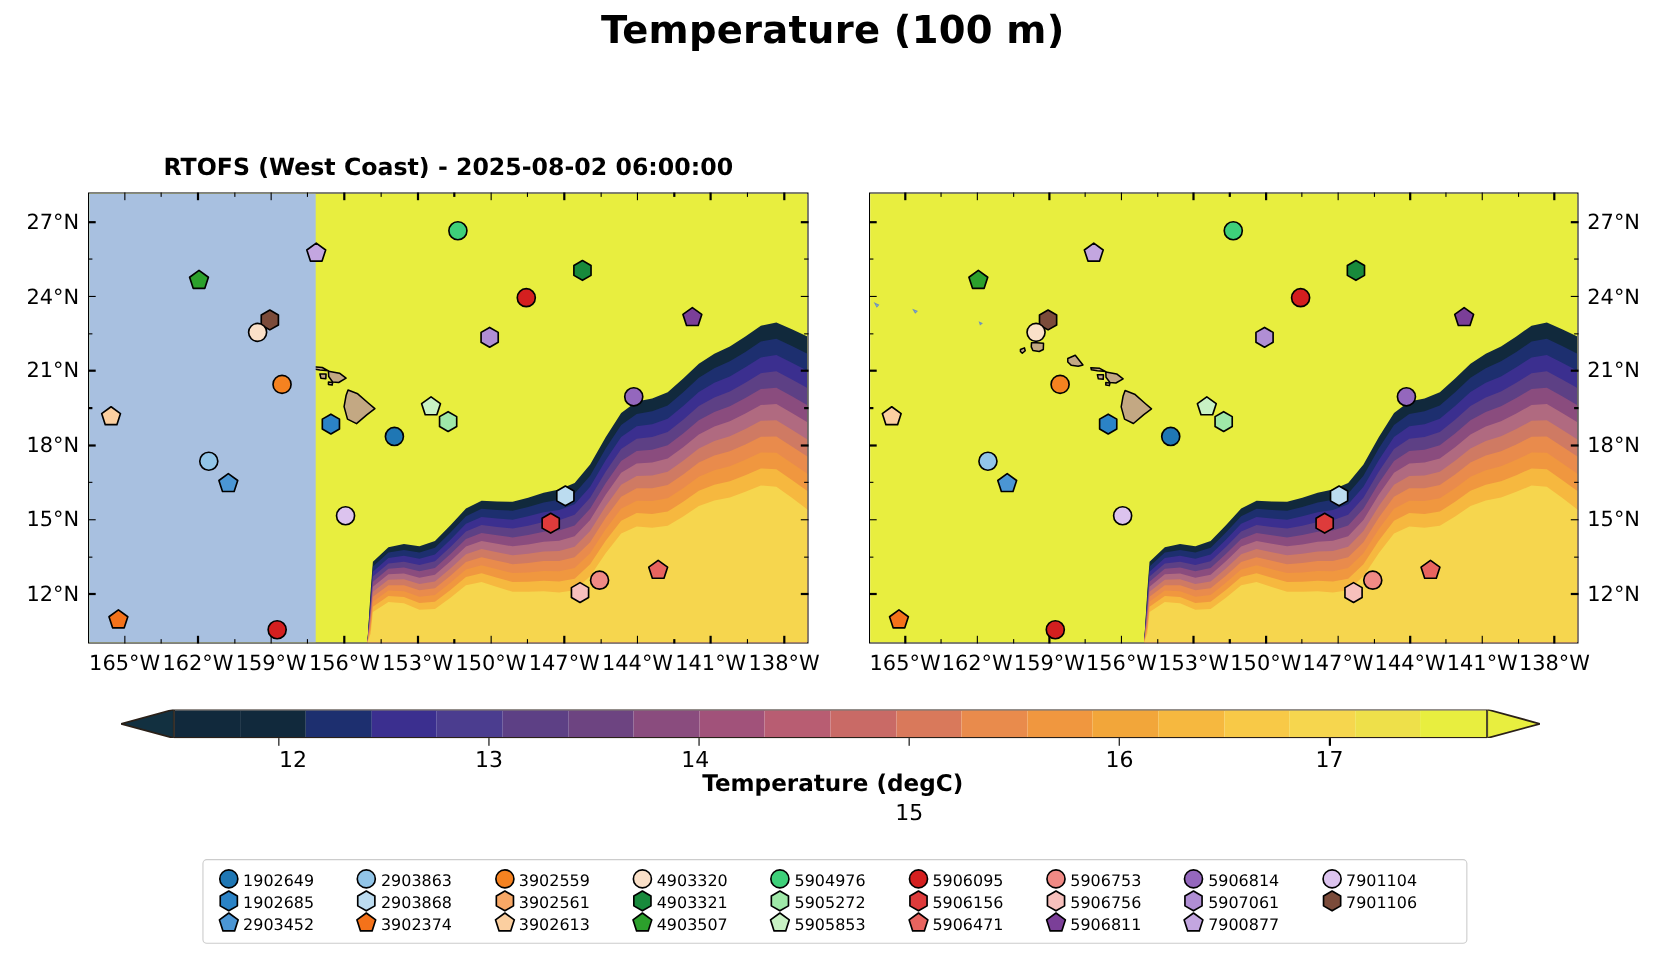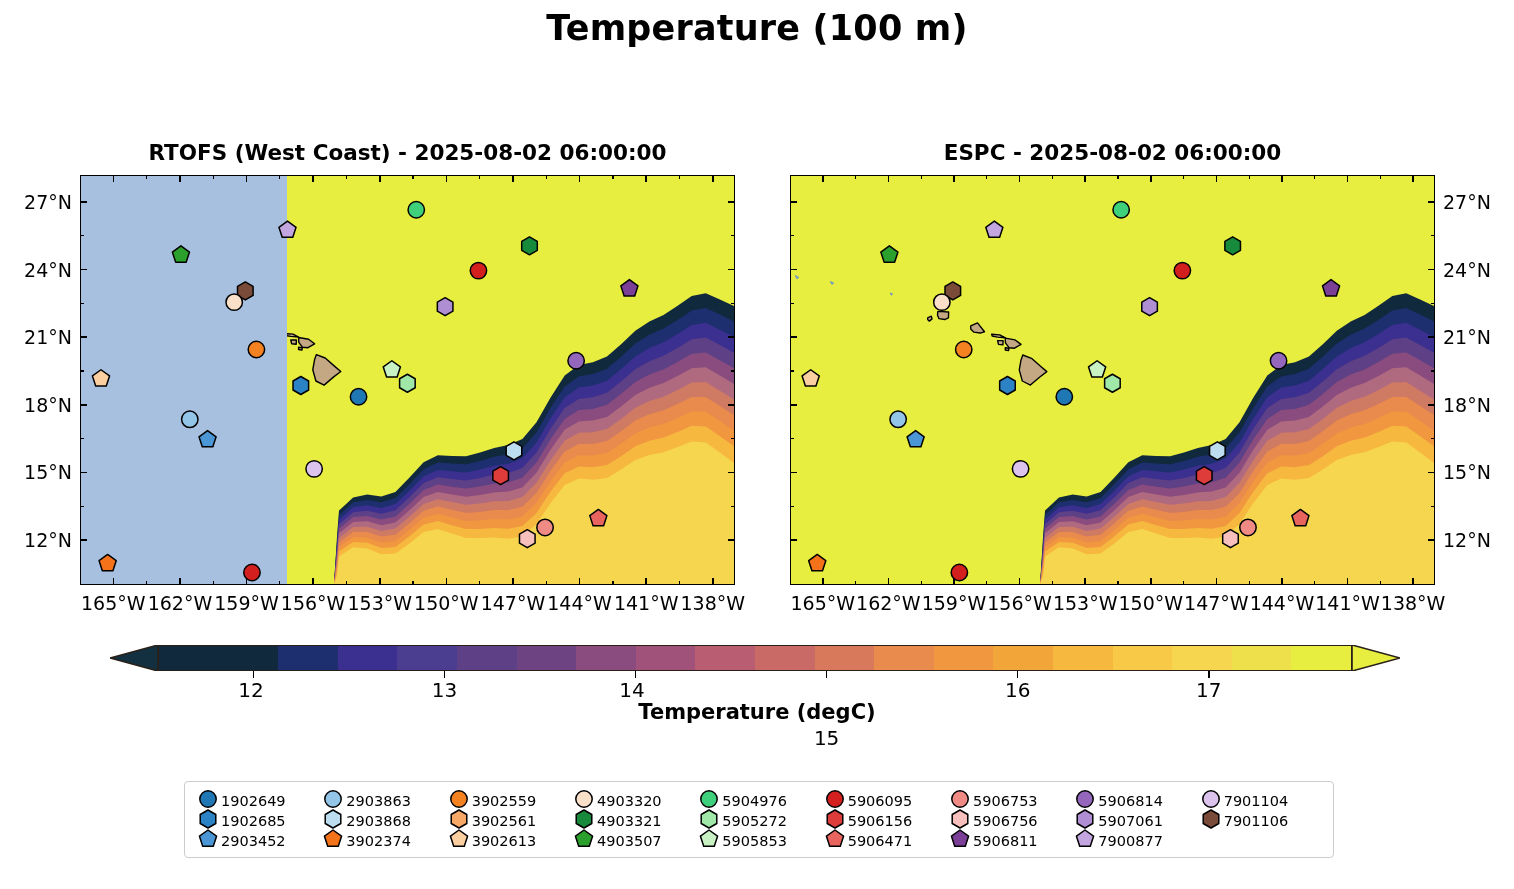--- a/index.html
+++ b/index.html
@@ -66,21 +66,20 @@
   .empty{visibility:hidden;}
 </style>
 </head>
 <body>
 
 <div class="fig">
 
   <div id="main-title">Temperature (100 m)</div>
 
   <div class="sub-title" id="title-left">RTOFS (West Coast) - 2025-08-02 06:00:00</div>
-  <div class="sub-title" id="title-right">ESPC - 2025-08-02 06:00:00</div>
 
   <div class="axes" id="axes-left">
     <div class="field">
       <div class="base-yellow"></div>
       <svg class="cold" width="655" height="410" viewBox="0 0 655 410" preserveAspectRatio="none">
           <path d="M 655 410 L 255 410 L 258 362.7 L 260.0 336.6 L 274.1 323.4 L 288.2 320.6 L 302.3 322.5 L 316.4 317.9 L 330.5 303.6 L 344.6 288.3 L 358.8 281.3 L 372.9 281.9 L 387.0 282.2 L 401.1 278.4 L 415.2 273.9 L 429.3 271.1 L 443.4 265.0 L 457.5 248.3 L 471.6 223.4 L 485.7 201.5 L 499.8 191.1 L 513.9 188.3 L 528.0 182.6 L 542.1 170.2 L 556.3 156.7 L 570.4 147.6 L 584.5 140.9 L 598.6 131.8 L 612.7 122.1 L 626.8 119.2 L 640.9 125.4 L 655.0 131.9 L 655 131.9 Z" fill="#11293c"></path>
           <path d="M 655 410 L 255 410 L 258 366.6 L 260.0 341.1 L 274.1 328.3 L 288.2 326.0 L 302.3 328.2 L 316.4 324.0 L 330.5 310.2 L 344.6 295.3 L 358.8 288.6 L 372.9 289.6 L 387.0 290.3 L 401.1 286.9 L 415.2 282.8 L 429.3 280.4 L 443.4 274.6 L 457.5 258.4 L 471.6 233.8 L 485.7 212.4 L 499.8 202.4 L 513.9 199.9 L 528.0 194.7 L 542.1 182.7 L 556.3 169.5 L 570.4 160.8 L 584.5 154.5 L 598.6 145.9 L 612.7 136.5 L 626.8 134.0 L 640.9 140.6 L 655.0 147.5 L 655 147.5 Z" fill="#1d2f6f"></path>
           <path d="M 655 410 L 255 410 L 258 370.5 L 260.0 345.7 L 274.1 333.2 L 288.2 331.3 L 302.3 334.0 L 316.4 330.1 L 330.5 316.7 L 344.6 302.2 L 358.8 295.9 L 372.9 297.3 L 387.0 298.4 L 401.1 295.4 L 415.2 291.7 L 429.3 289.7 L 443.4 284.3 L 457.5 268.5 L 471.6 244.3 L 485.7 223.2 L 499.8 213.6 L 513.9 211.6 L 528.0 206.7 L 542.1 195.1 L 556.3 182.4 L 570.4 174.0 L 584.5 168.2 L 598.6 159.9 L 612.7 150.9 L 626.8 148.8 L 640.9 155.8 L 655.0 163.1 L 655 163.1 Z" fill="#3b2f8f"></path>
           <path d="M 655 410 L 255 410 L 258 374.4 L 260.0 350.2 L 274.1 338.2 L 288.2 336.7 L 302.3 339.7 L 316.4 336.2 L 330.5 323.2 L 344.6 309.1 L 358.8 303.3 L 372.9 305.0 L 387.0 306.5 L 401.1 303.9 L 415.2 300.6 L 429.3 299.0 L 443.4 294.0 L 457.5 278.6 L 471.6 254.8 L 485.7 234.1 L 499.8 224.9 L 513.9 223.2 L 528.0 218.8 L 542.1 207.6 L 556.3 195.2 L 570.4 187.3 L 584.5 181.8 L 598.6 173.9 L 612.7 165.3 L 626.8 163.6 L 640.9 171.0 L 655.0 178.7 L 655 178.7 Z" fill="#5d4085"></path>
           <path d="M 655 410 L 255 410 L 258 378.3 L 260.0 354.8 L 274.1 343.1 L 288.2 342.0 L 302.3 345.4 L 316.4 342.4 L 330.5 329.7 L 344.6 316.0 L 358.8 310.6 L 372.9 312.7 L 387.0 314.6 L 401.1 312.4 L 415.2 309.5 L 429.3 308.3 L 443.4 303.7 L 457.5 288.6 L 471.6 265.3 L 485.7 245.0 L 499.8 236.1 L 513.9 234.9 L 528.0 230.8 L 542.1 220.0 L 556.3 208.0 L 570.4 200.5 L 584.5 195.4 L 598.6 187.9 L 612.7 179.7 L 626.8 178.4 L 640.9 186.2 L 655.0 194.3 L 655 194.3 Z" fill="#8a4c7e"></path>
@@ -376,21 +375,21 @@
         <div style="background: rgb(246, 214, 78);"></div>
         <div style="background: rgb(238, 224, 74);"></div>
         <div style="background: rgb(232, 238, 63);"></div>
       </div>
     <svg class="cb-arrow" id="cb-arrow-right" viewBox="0 0 48 26" preserveAspectRatio="none">
         <polygon points="0,0 0,26 48,13" fill="#e8ee3f" stroke="#2a2018" stroke-width="1.6"></polygon>
       </svg>
   </div>
   <div id="cbar-ticks">
       <div class="cbtick" style="left: 252.72px;"></div>
-      <div class="cblab" style="left: 211px;">12</div>
+      <div class="cblab" style="left: 199px; text-align: right;">12</div>
       <div class="cbtick" style="left: 443.76px;"></div>
       <div class="cblab" style="left: 404.56px;">13</div>
       <div class="cbtick" style="left: 634.8px;"></div>
       <div class="cblab" style="left: 592px;">14</div>
       <div class="cbtick" style="left: 825.84px;"></div>
       <div class="cblab" style="left: 786.64px; margin-top: 48px;">15</div>
       <div class="cbtick" style="left: 1016.88px;"></div>
       <div class="cblab" style="left: 977.68px;">16</div>
       <div class="cbtick" style="left: 1207.92px;"></div>
       <div class="cblab" style="left: 1168.72px;">17</div>

